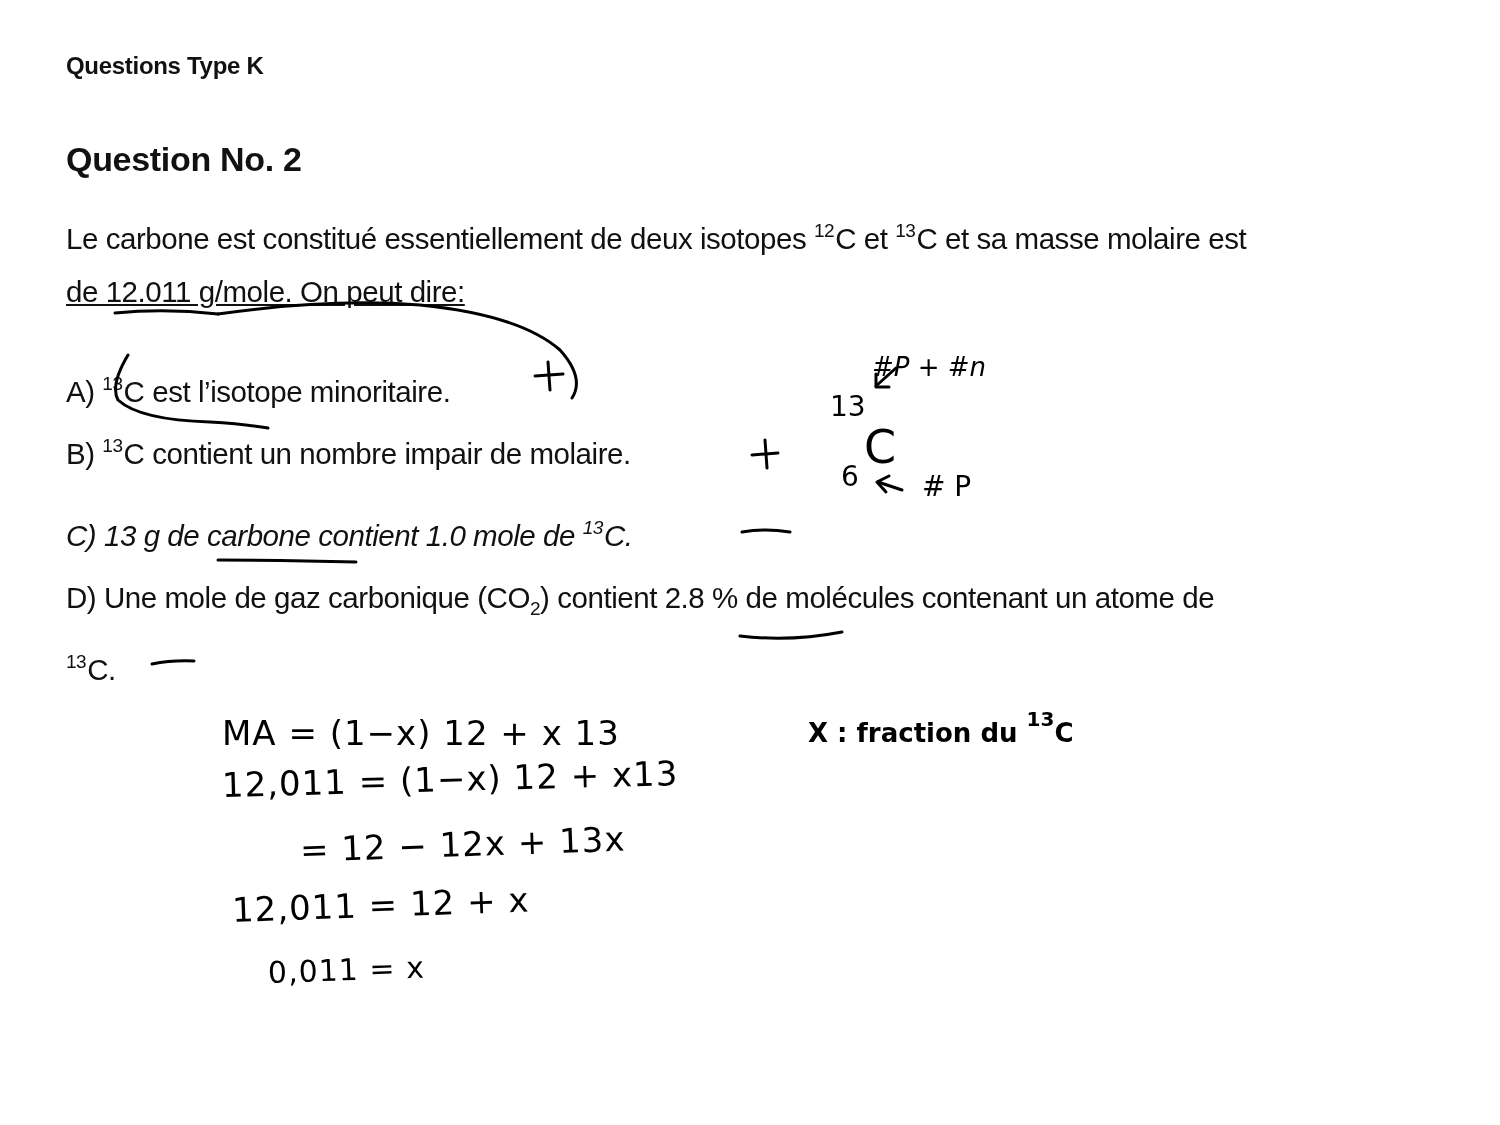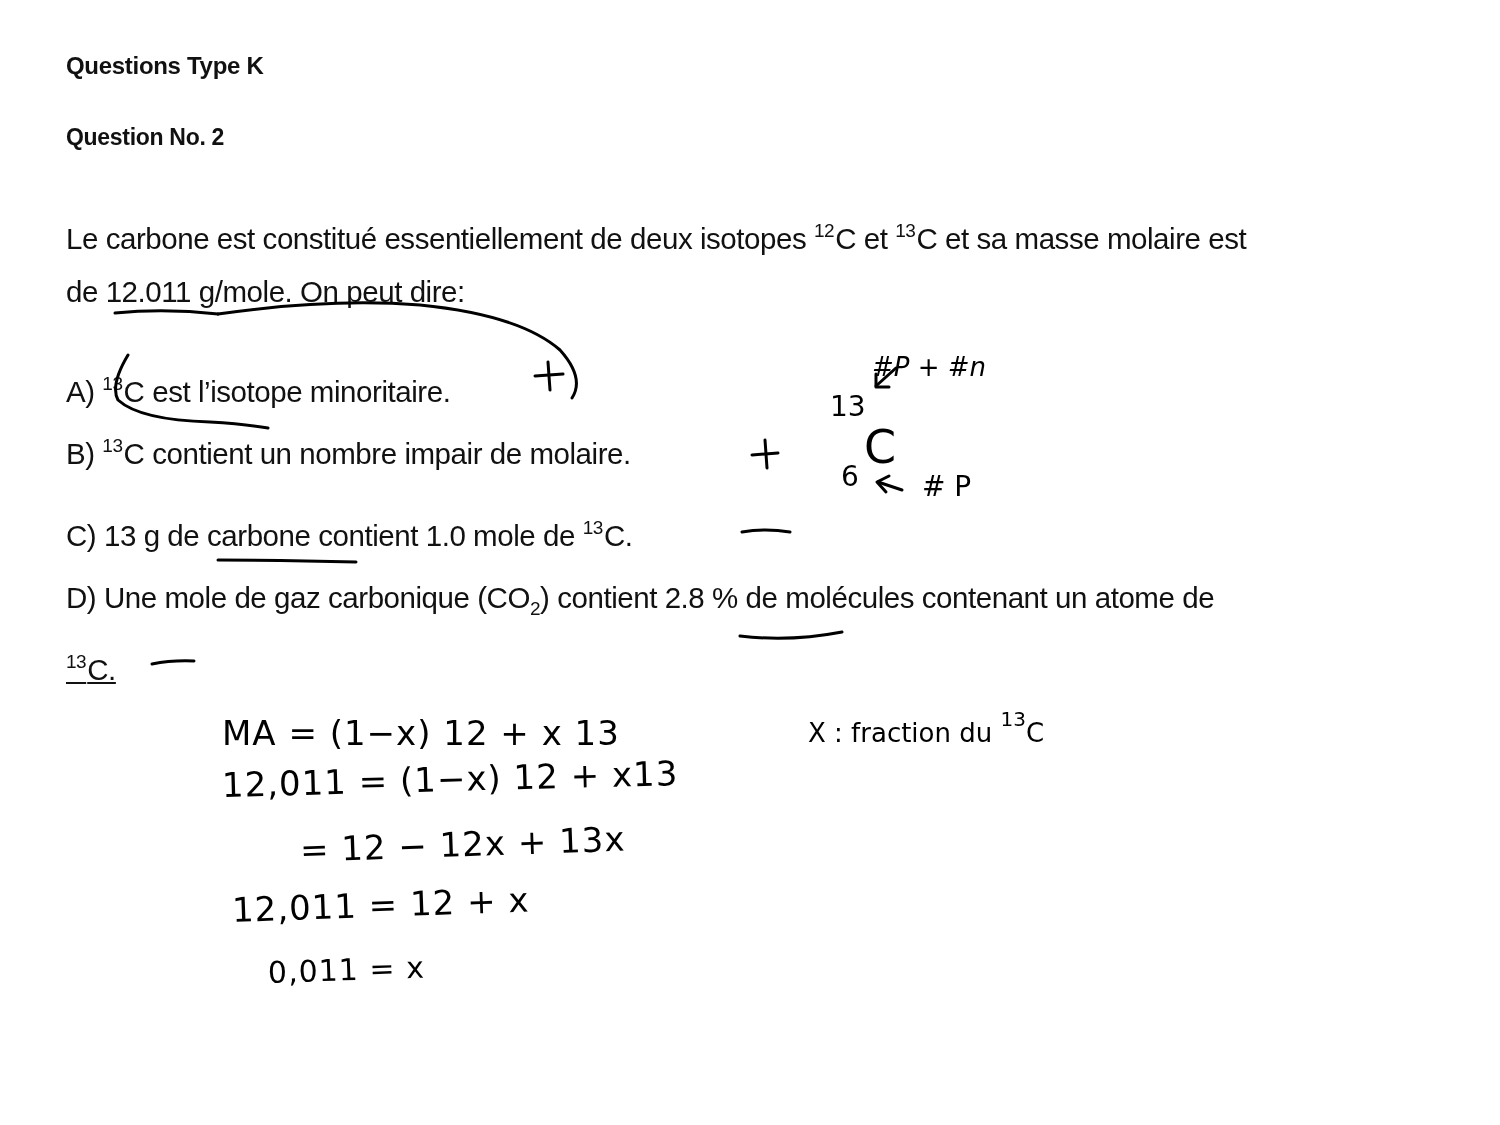--- a/index.html
+++ b/index.html
@@ -20,22 +20,22 @@
       left: 66px;
       top: 52px;
       font-size: 24px;
       font-weight: bold;
       letter-spacing: -0.3px;
       white-space: nowrap;
     }
     .question-title {
       position: absolute;
       left: 66px;
-      top: 124px;
-      font-size: 23px;
+      top: 140px;
+      font-size: 34px;
       font-weight: bold;
       letter-spacing: -0.3px;
       white-space: nowrap;
     }
     .text-line {
       position: absolute;
       left: 66px;
       font-size: 29.5px;
       letter-spacing: -0.45px;
       white-space: nowrap;
@@ -89,42 +89,42 @@
   </style>
 </head>
 <body>
 
 <div class="page-title">Questions Type K</div>
 <div class="question-title">Question No. 2</div>
 
 <div class="text-line" style="top:221px;">
   <span>Le carbone est constitué essentiellement de deux isotopes </span><sup class="iso">12</sup><span>C</span><span> et </span><sup class="iso">13</sup><span>C</span><span> et sa masse molaire est</span>
 </div>
-<div class="text-line" style="top:274px;">de 12.011 g/mole. On peut dire:</div>
+<div class="text-line" style="top:274px;text-decoration:underline;">de 12.011 g/mole. On peut dire:</div>
 
 <div class="text-line" style="top:374px;">
   <span>A)</span>
   <sup class="iso">13</sup><span>C est l’isotope minoritaire.</span>
 </div>
 
 <div class="text-line" style="top:436px;">
   <span>B)</span>
   <sup class="iso">13</sup><span>C contient un nombre impair de molaire.</span>
 </div>
 
-<div class="text-line" style="top:518px;">
+<div class="text-line" style="top:518px;font-style:italic;">
   <span>C)</span>
   <span>13 g de carbone contient 1.0 mole de </span><sup class="iso">13</sup><span>C.</span>
 </div>
 
 <div class="text-line" style="top:580px;">
   <span>D)</span>
   <span>Une mole de gaz carbonique (CO</span><sub class="chem">2</sub><span>) contient 2.8 % de molécules contenant un atome de</span>
 </div>
-<div class="text-line" style="top:652px;text-decoration:underline;">
+<div class="text-line" style="top:652px;">
   <sup class="iso">13</sup><span>C.</span>
 </div>
 
 <svg class="ink-layer" viewBox="0 0 1500 1125">
 
   <path d="M115 313 Q165 308 218 314"></path>
 
   <path d="M218 314 Q330 298 420 305 Q520 315 560 350 Q585 378 572 398"></path>
   <path d="M128 355 Q110 385 118 400 Q140 420 210 422 Q245 424 268 428"></path>
 
@@ -154,15 +154,15 @@
 <div class="hand" style="left:864px; top:420px; font-size:46px;">C</div>
 <div class="hand" style="left:841px; top:460px; font-size:28px;">6</div>
 <div class="hand" style="left:922px; top:470px; font-size:28px;"># P</div>
 
 <div class="hand hand-eq" style="left:222px; top:705px;margin-top:8px;">MA = (1−x) 12 + x 13</div>
 <div class="hand hand-eq" style="left:222px; top:765px; transform:rotate(-1.5deg);">12,011 = (1−x) 12 + x13</div>
 <div class="hand hand-eq" style="left:300px; top:830px; transform:rotate(-2deg);">= 12 − 12x + 13x</div>
 <div class="hand hand-eq" style="left:232px; top:890px; transform:rotate(-2deg);">12,011 = 12 + x</div>
 <div class="hand hand-eq" style="left:268px; top:955px; transform:rotate(-2deg); font-size:30px;">0,011 = x</div>
 
-<div class="hand" style="left:808px; top:718px; font-size:26px;">
+<div class="hand" style="left:808px; top:718px; font-size:26px;font-weight:bold;">
   <span>X : fraction du </span><span class="hand-sup">13</span><span>C</span>
 </div>
 
 </body></html>

